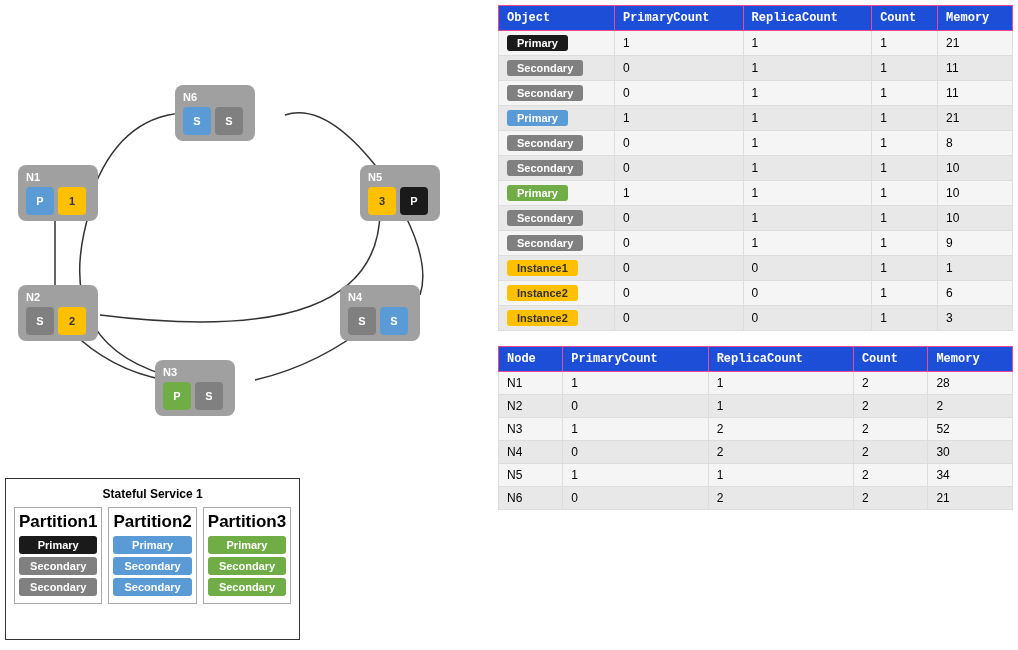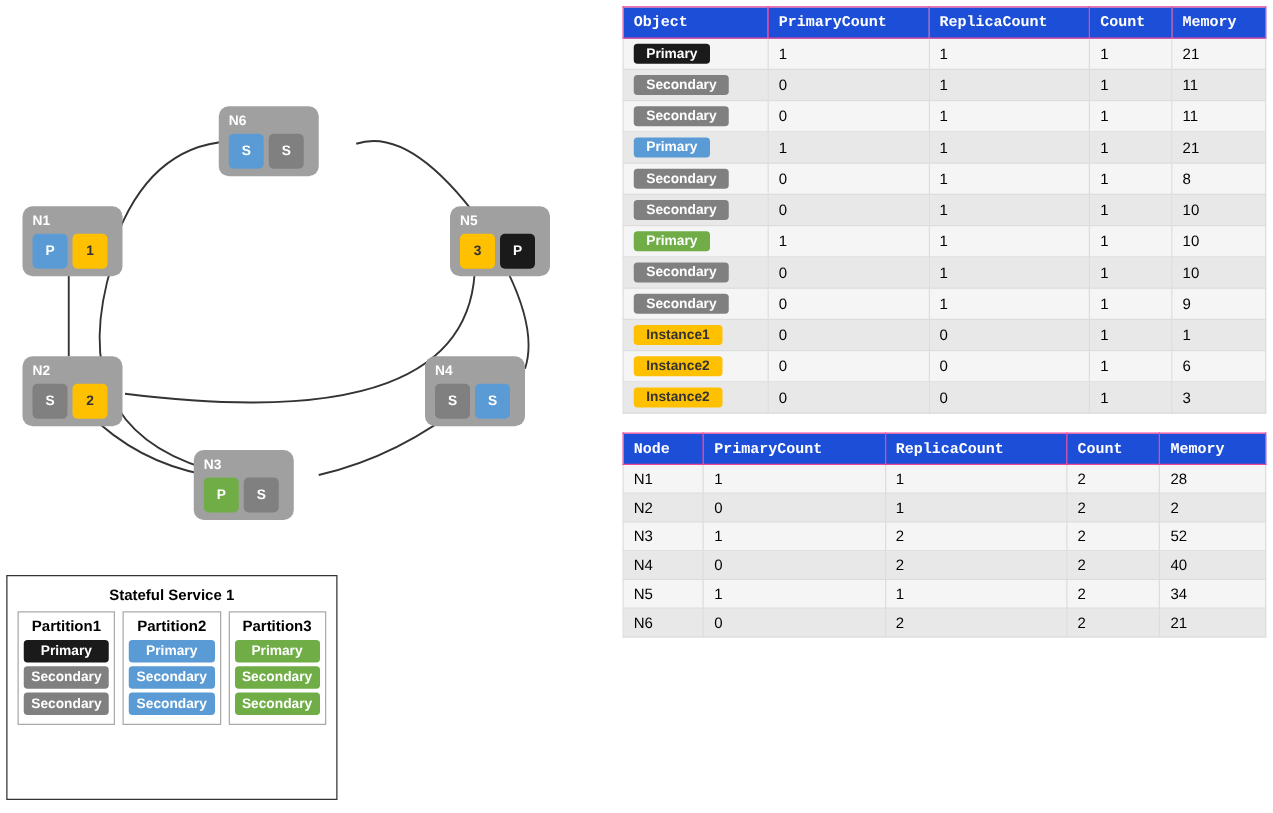--- a/index.html
+++ b/index.html
@@ -90,21 +90,21 @@
     .legend-partitions {
       display: flex;
       gap: 6px;
     }
     .partition-col {
       border: 1px solid #aaa;
       padding: 4px;
       min-width: 68px;
     }
     .partition-title {
-      font-size: 12px;
+      font-size: 17px;
       font-weight: bold;
       text-align: center;
       margin-bottom: 4px;
     }
     .legend-token {
       display: block;
       text-align: center;
       padding: 3px 6px;
       margin-bottom: 3px;
       border-radius: 3px;
@@ -241,21 +241,21 @@
 <div class="node" style="position:absolute; left:175px; top:85px;">
   <div class="node-label">N6</div>
   <div class="node-items">
     <div class="token token-blue">S</div>
     <div class="token token-gray">S</div>
   </div>
 </div>
 
 <div id="legend-area">
 
-  <div class="legend-box" style="flex:0 0 auto;">
+  <div class="legend-box" style="flex:0 0 auto;margin-top:18px;">
     <div class="legend-title">Stateful Service 1</div>
     <div class="legend-partitions">
 
       <div class="partition-col">
         <div class="partition-title">Partition1</div>
         <span class="legend-token lt-black">Primary</span>
         <span class="legend-token lt-gray">Secondary</span>
         <span class="legend-token lt-gray">Secondary</span>
       </div>
 
@@ -432,21 +432,21 @@
     <td>1</td>
     <td>2</td>
     <td>2</td>
     <td>52</td>
   </tr>
         <tr>
     <td>N4</td>
     <td>0</td>
     <td>2</td>
     <td>2</td>
-    <td>40</td>
+    <td>30</td>
   </tr>
         <tr>
     <td>N5</td>
     <td>1</td>
     <td>1</td>
     <td>2</td>
     <td>34</td>
   </tr>
         <tr>
     <td>N6</td>

